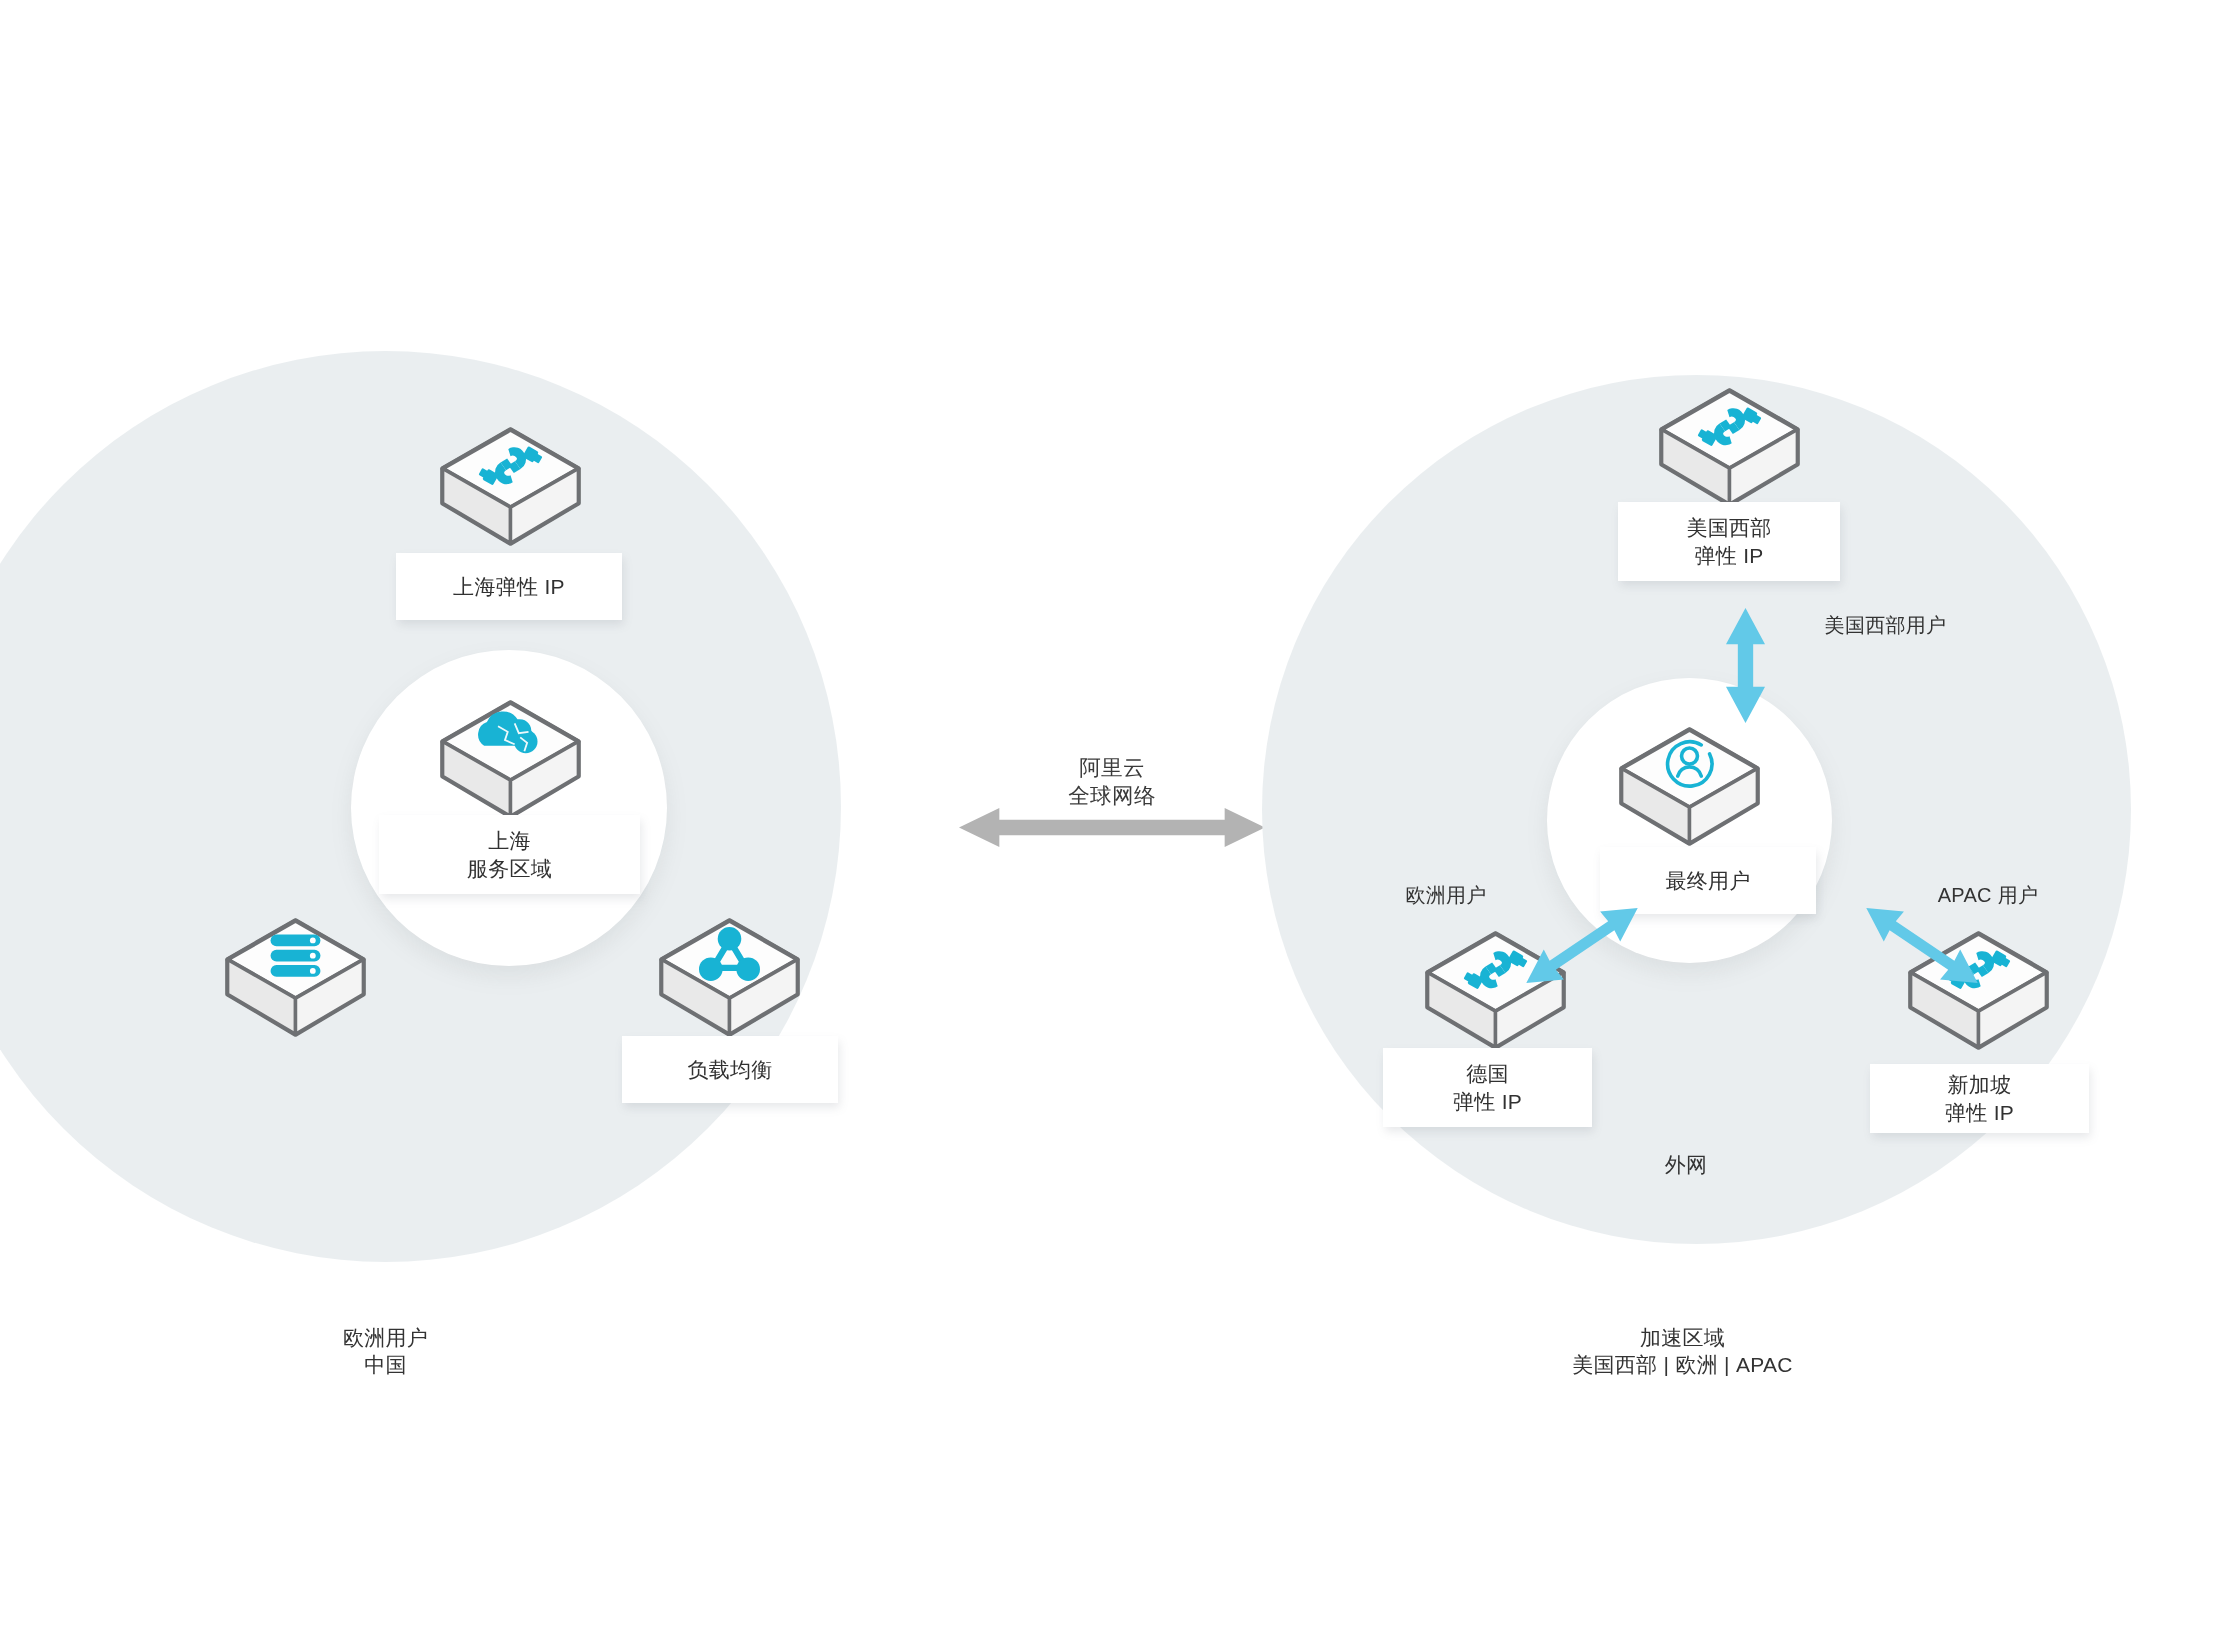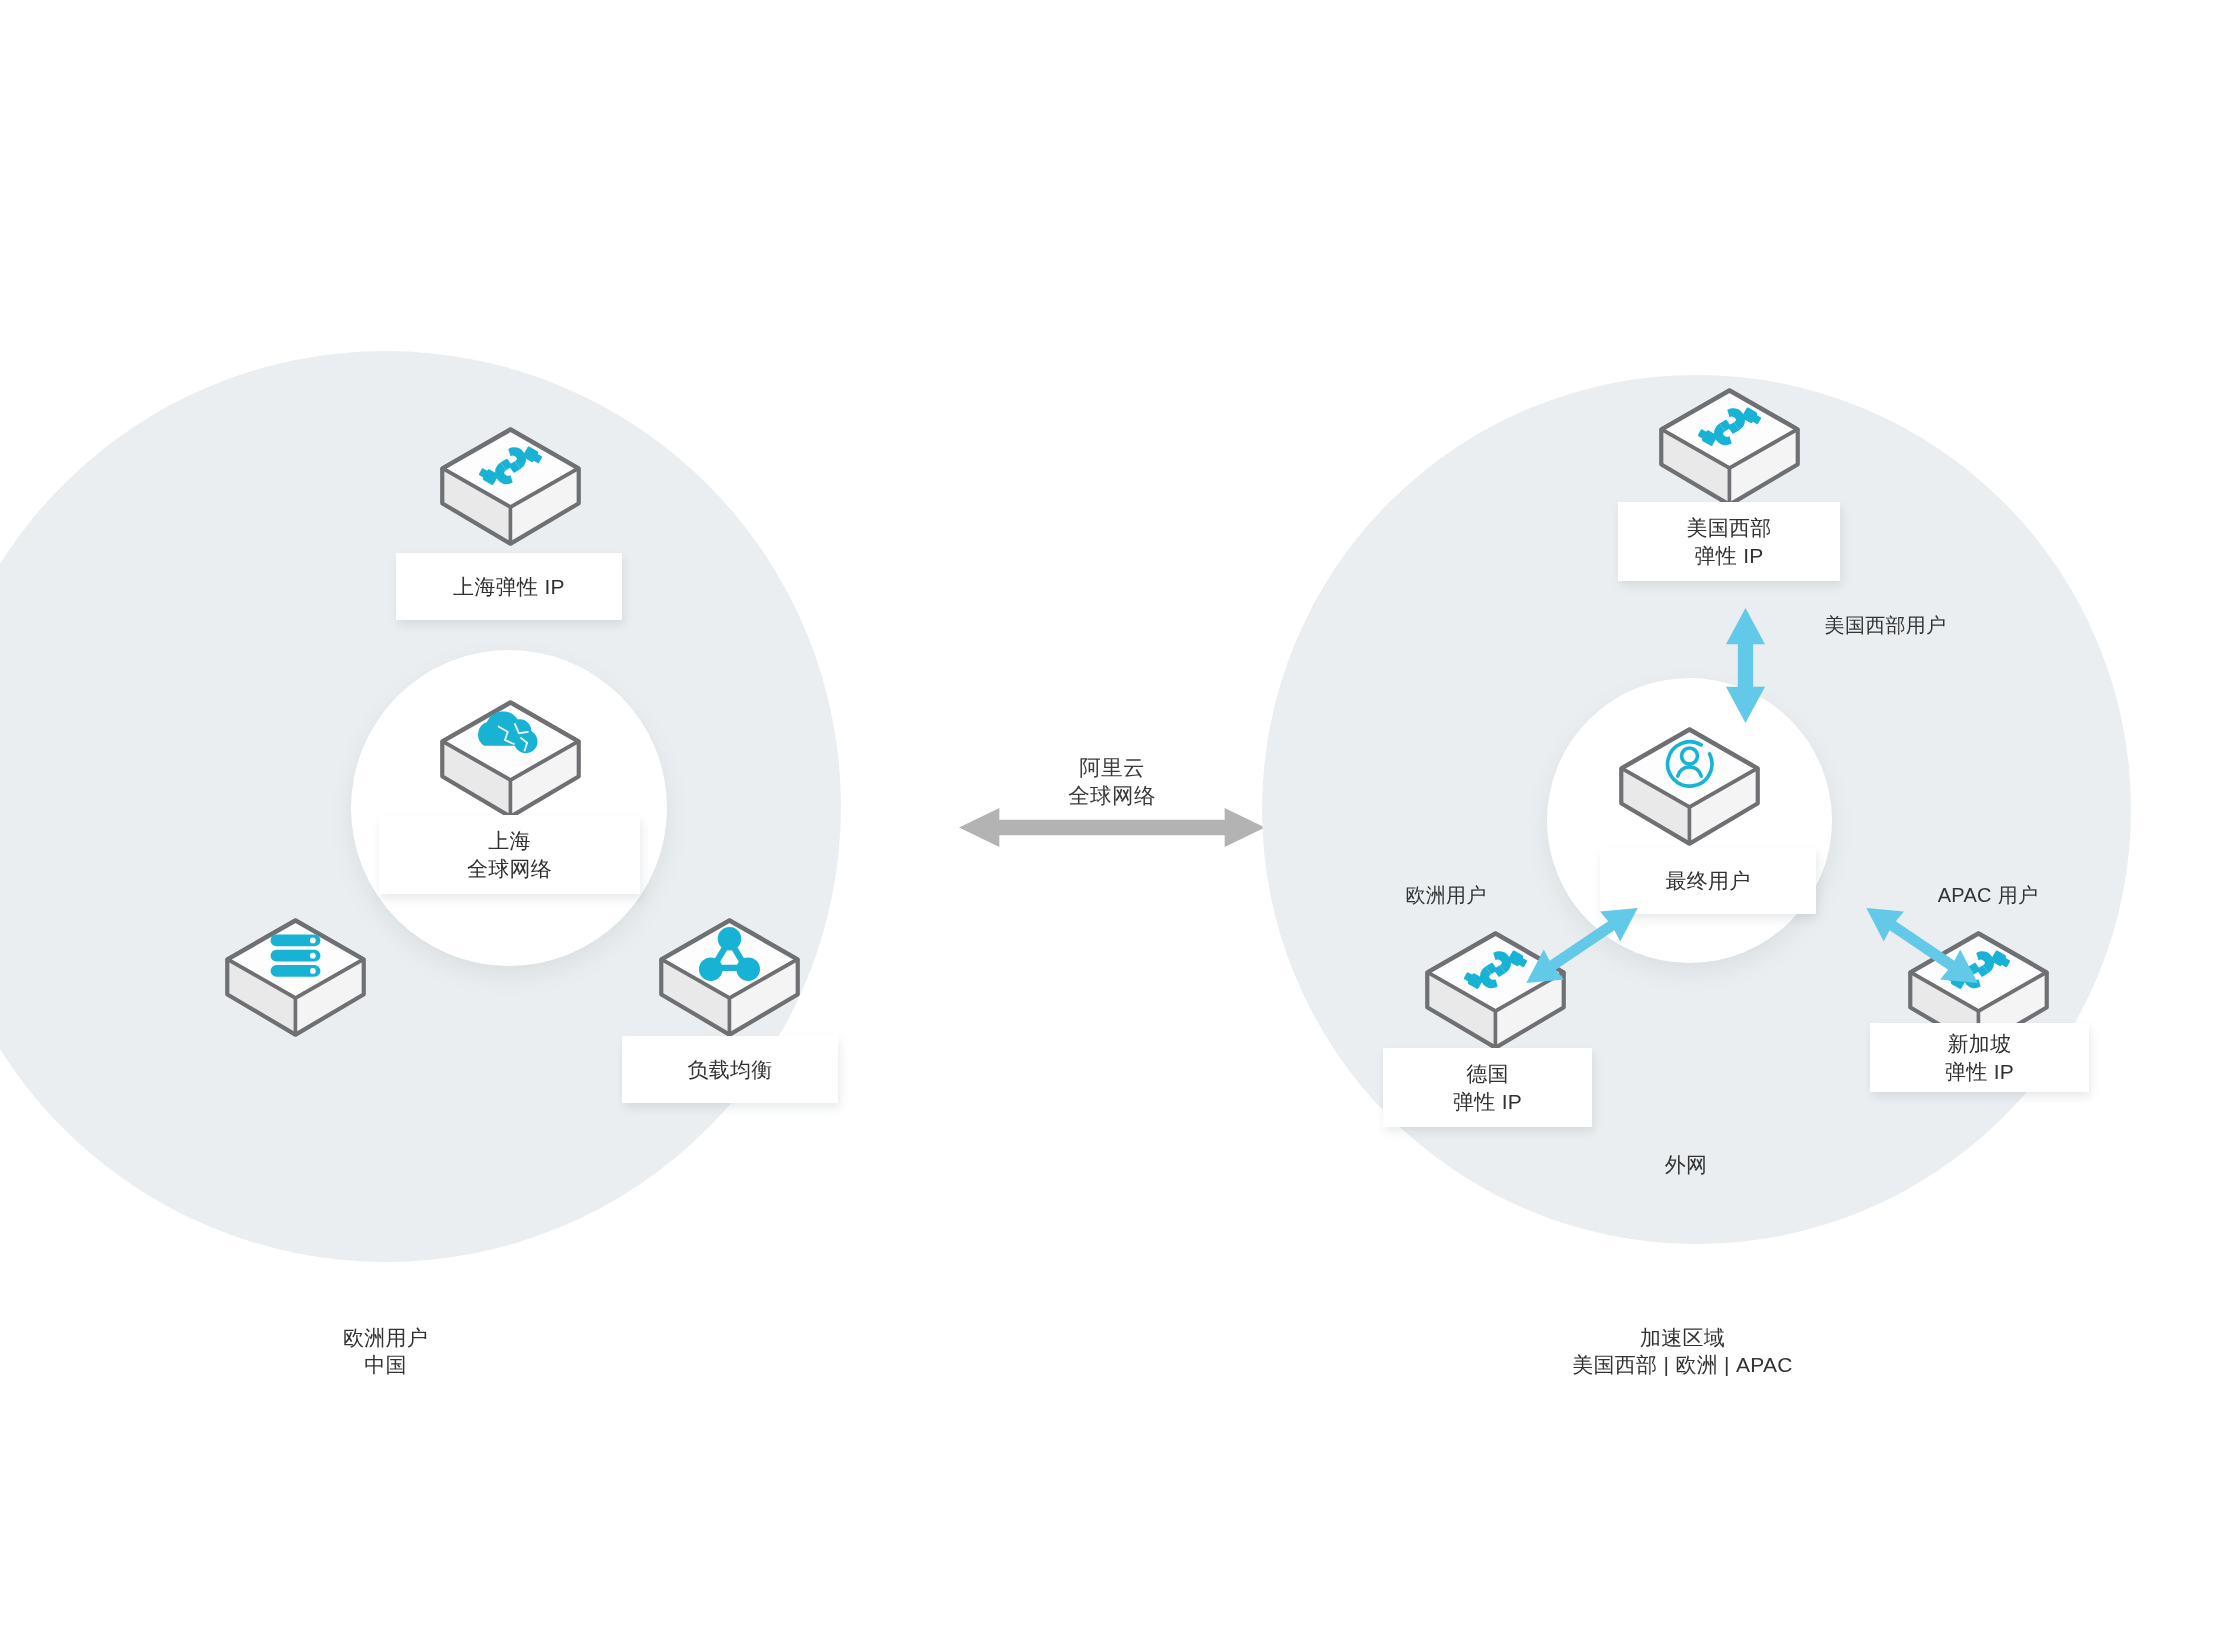--- a/index.html
+++ b/index.html
@@ -138,21 +138,21 @@
           <g stroke="#ffffff" stroke-width="2.6" fill="none" opacity="0.92">
             <path d="M-18,-18 l14,8 l-4,12 l14,6"></path>
             <path d="M6,-22 l6,14 l14,-2"></path>
             <path d="M14,-2 l10,8 l-4,12"></path>
           </g>
         </g>
       </svg>
     </div>
   </div>
   <div class="plate" style="left:379px; top:815px; width:261px; height:79px;">上海
-全球网络</div>
+服务区域</div>
 
   <div class="node" style="left:295px; top:978px;">
     <div class="cube">
       <svg viewBox="0 0 220 192">
         <polygon points="110,14 208,70 208,120 110,178 12,120 12,70" fill="#ffffff" stroke="#6e7073" stroke-width="7" stroke-linejoin="round"></polygon>
         <polygon points="110,14 208,70 110,126 12,70" fill="#fdfdfd" stroke="#6e7073" stroke-width="6" stroke-linejoin="round"></polygon>
         <polygon points="12,70 110,126 110,178 12,120" fill="#e9e9e9" stroke="#6e7073" stroke-width="5" stroke-linejoin="round"></polygon>
         <polygon points="208,70 208,120 110,178 110,126" fill="#f4f4f4" stroke="#6e7073" stroke-width="5" stroke-linejoin="round"></polygon>
         <g transform="translate(110,64)" fill="#18b3d4">
           <rect x="-36" y="-30" width="72" height="17" rx="8.5"></rect>
@@ -316,21 +316,21 @@
             <rect x="16" y="-7" width="12" height="14" rx="2"></rect>
           </g>
           <g transform="translate(-30,24) rotate(30)">
             <rect x="-18" y="-11" width="22" height="22" rx="3"></rect>
             <rect x="-28" y="-7" width="12" height="14" rx="2"></rect>
           </g>
         </g>
       </svg>
     </div>
   </div>
-  <div class="plate" style="left:1870px; top:1023px; width:219px; height:69px;">新加坡
+  <div class="plate" style="left:1870px; top:1064px; width:219px; height:69px;">新加坡
 弹性 IP</div>
 
   <div class="connector" style="left:1849px; top:897px;">
     <svg width="146" height="97" viewBox="0 0 210 140">
       <g fill="#62c9e8" transform="rotate(34 105 70)">
         <polygon points="8,70 56,44 54,62 156,62 154,44 202,70 154,96 156,78 54,78 56,96"></polygon>
       </g>
     </svg>
   </div>
   <div class="caption small" style="left:1908px; top:882px; width:160px;">APAC 用户</div>

